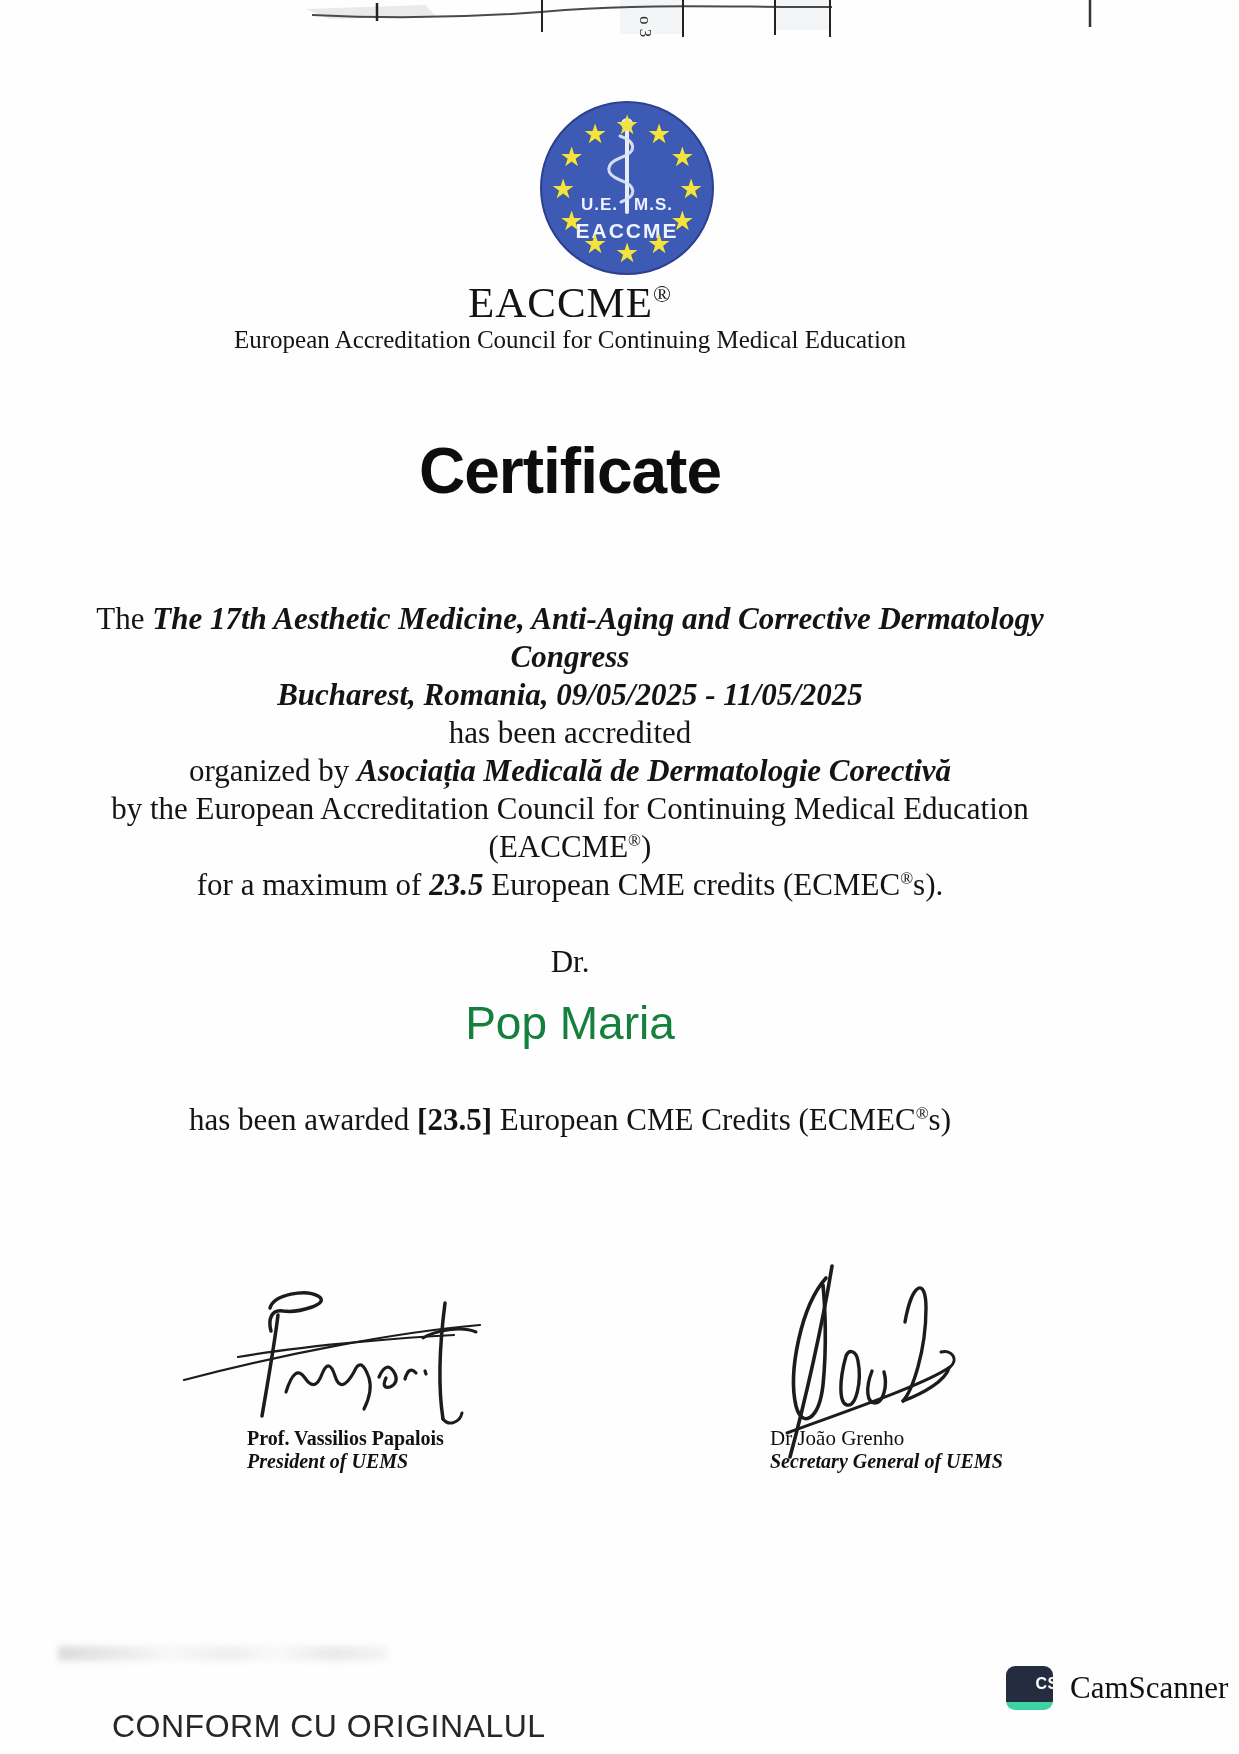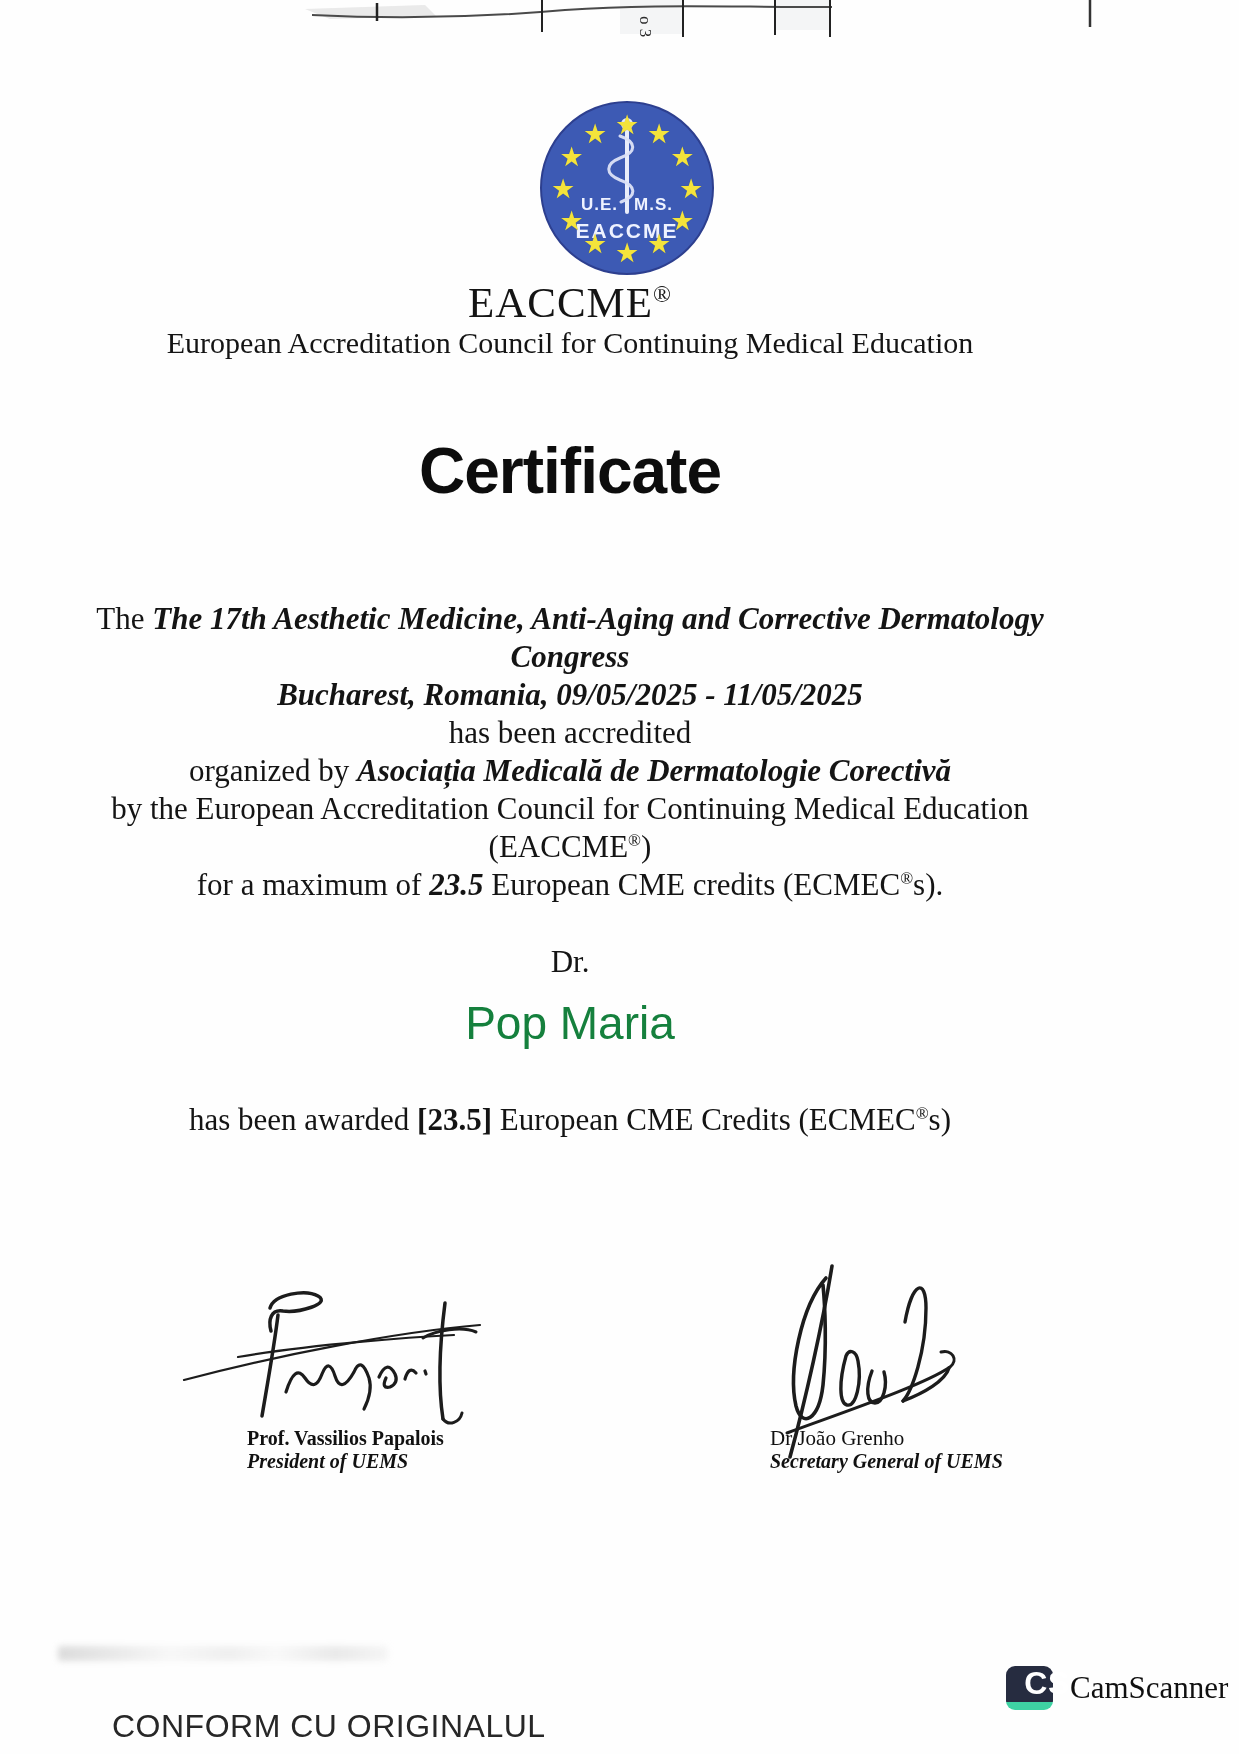--- a/index.html
+++ b/index.html
@@ -31,21 +31,21 @@
     position:absolute;left:0;right:0;text-align:center;
     color:#eef2ff;font-family:"Liberation Sans", sans-serif;
     font-weight:bold;letter-spacing:1px;
   }
   .logo-uems{top:92px;font-size:17px;}
   .logo-uems .gap{display:inline-block;width:16px;}
   .logo-eaccme{top:116px;font-size:21px;letter-spacing:2px;}
   
   .center-col{position:absolute;left:0;width:1140px;text-align:center;}
   .acronym{top:278px;font-size:43px;letter-spacing:1px;}
-  .council{top:326px;font-size:30px;}
+  .council{top:326px;font-size:25px;}
   .cert-title{
     top:434px;
     font-family:"Liberation Sans", sans-serif;
     font-weight:bold;font-size:64px;letter-spacing:-1px;
     color:#0d0d0d;
   }
   
   .event-block{top:600px;font-size:31px;line-height:38px;}
   .bi{font-weight:bold;font-style:italic;}
   .b{font-weight:bold;}
@@ -76,21 +76,21 @@
   }
   .camscanner{position:absolute;left:1006px;top:1666px;display:flex;align-items:center;}
   .cs-icon{
     width:47px;height:44px;border-radius:9px;
     background:linear-gradient(180deg,#262c40 0%,#262c40 81%,#3ed3a3 81%,#3ed3a3 100%);
     display:flex;align-items:flex-start;justify-content:center;
     box-sizing:border-box;
   }
   .cs-icon span{
     color:#ffffff;font-family:"Liberation Sans", sans-serif;
-    font-weight:bold;font-size:32px;line-height:35px;letter-spacing:.5px;margin-left:35px;
+    font-weight:bold;font-size:16px;line-height:35px;letter-spacing:.5px;margin-left:35px;
   }
   .cs-label{
     margin-left:17px;font-family:"Liberation Serif", serif;
     font-size:31px;color:#101010;
   }
 </style>
 </head>
 <body>
 
 <div class="page">

